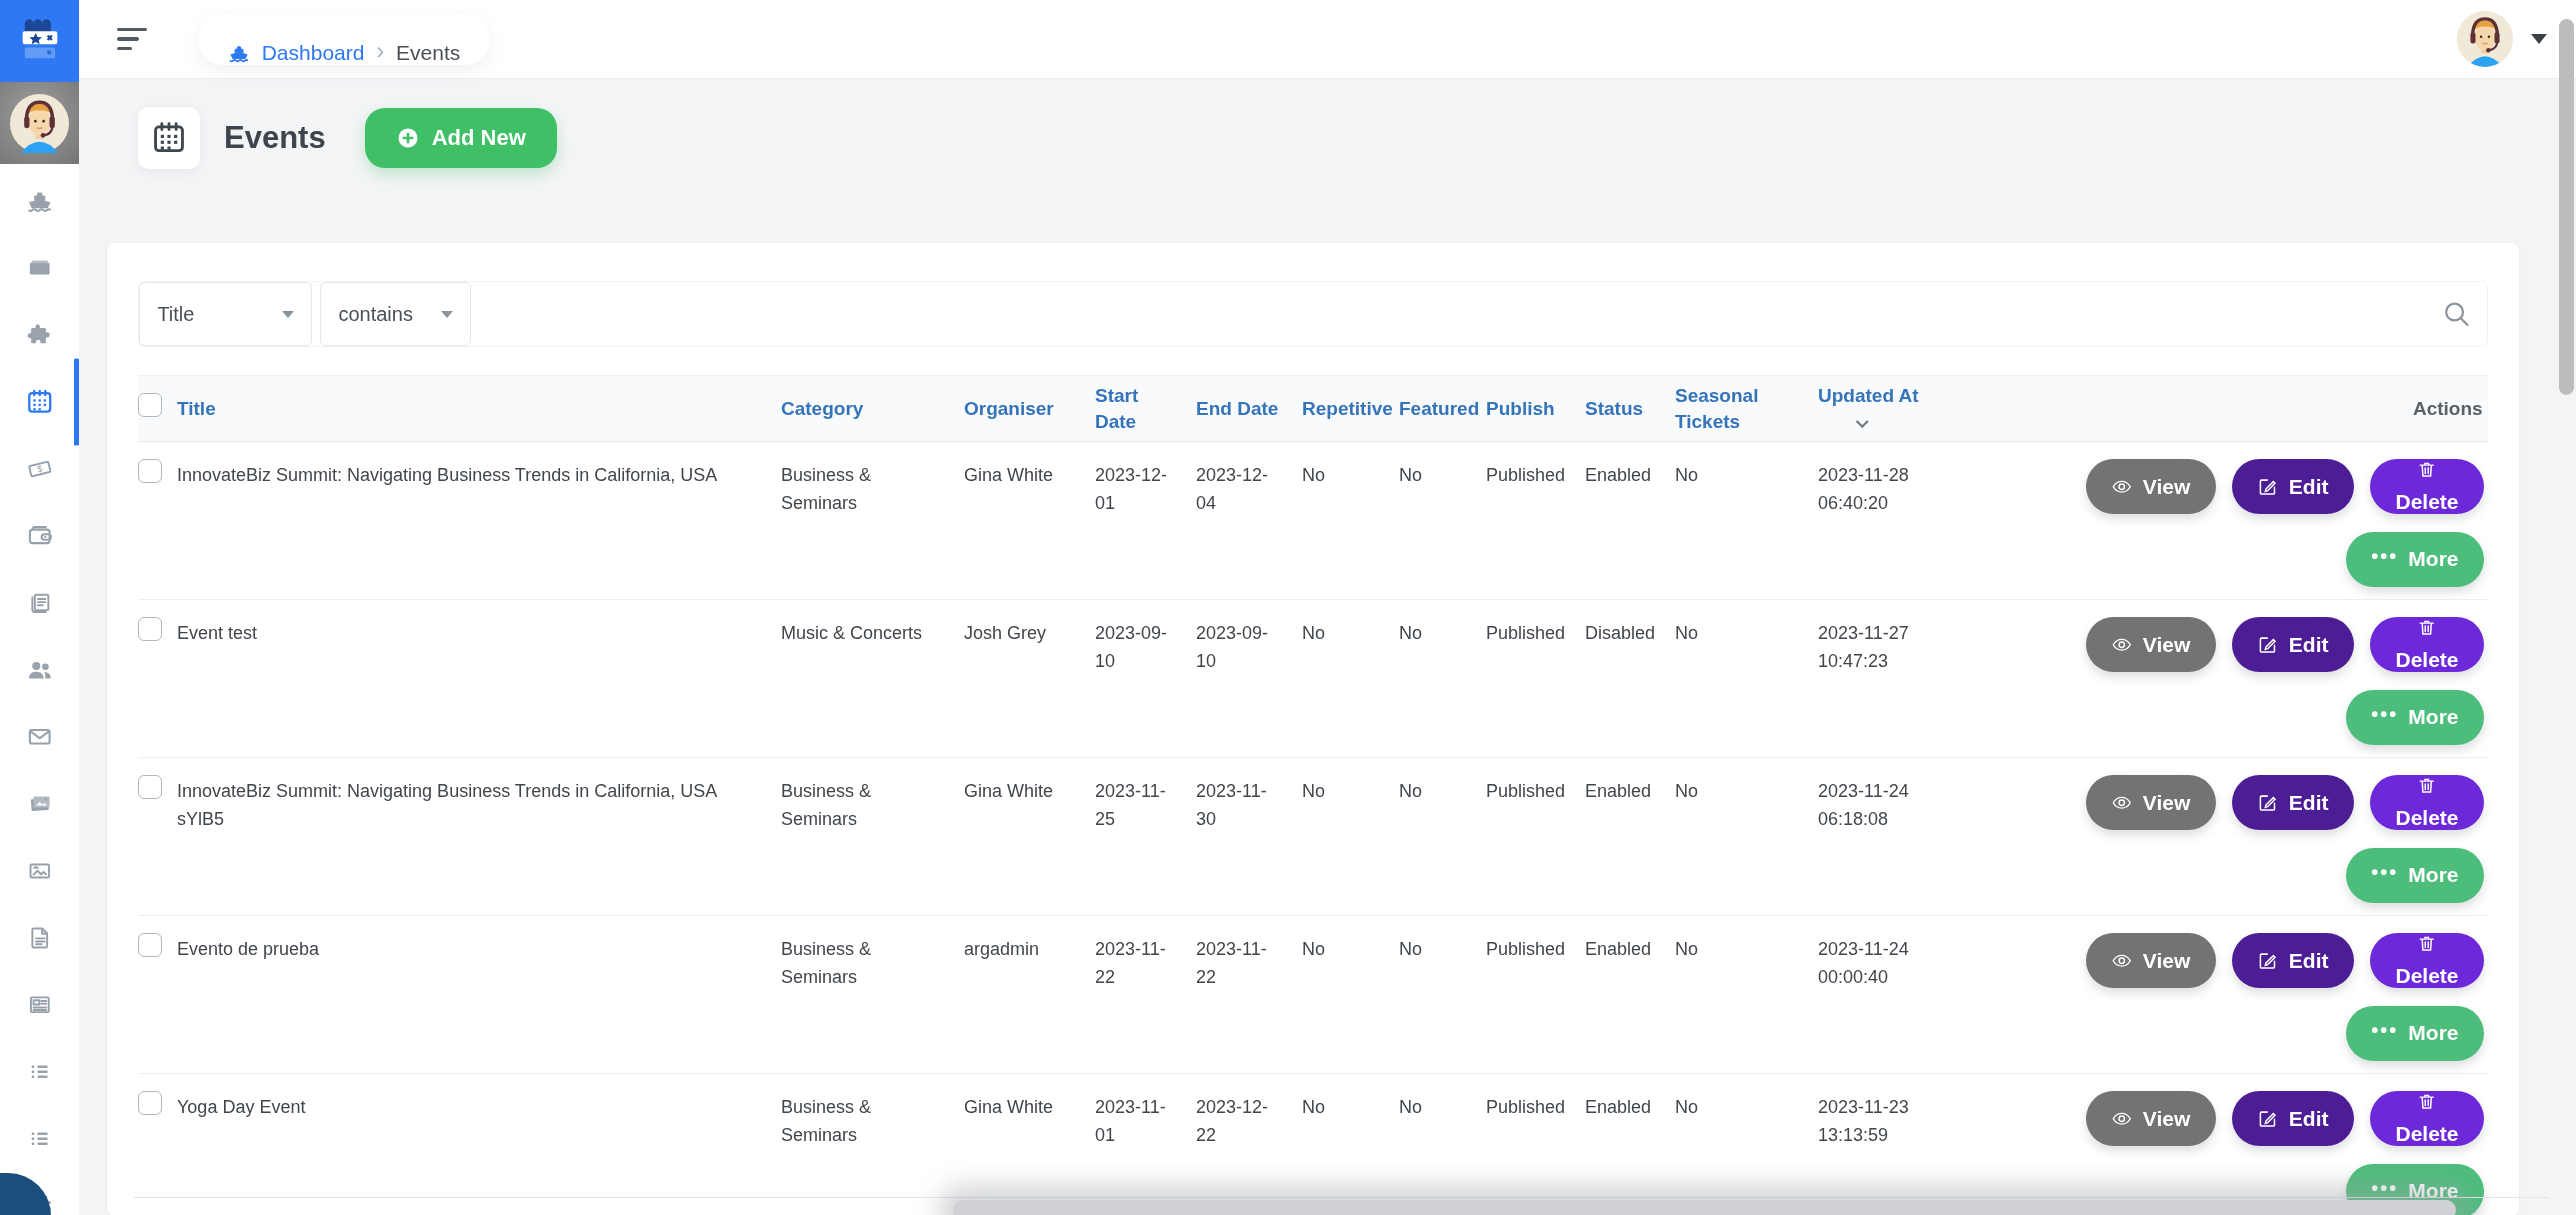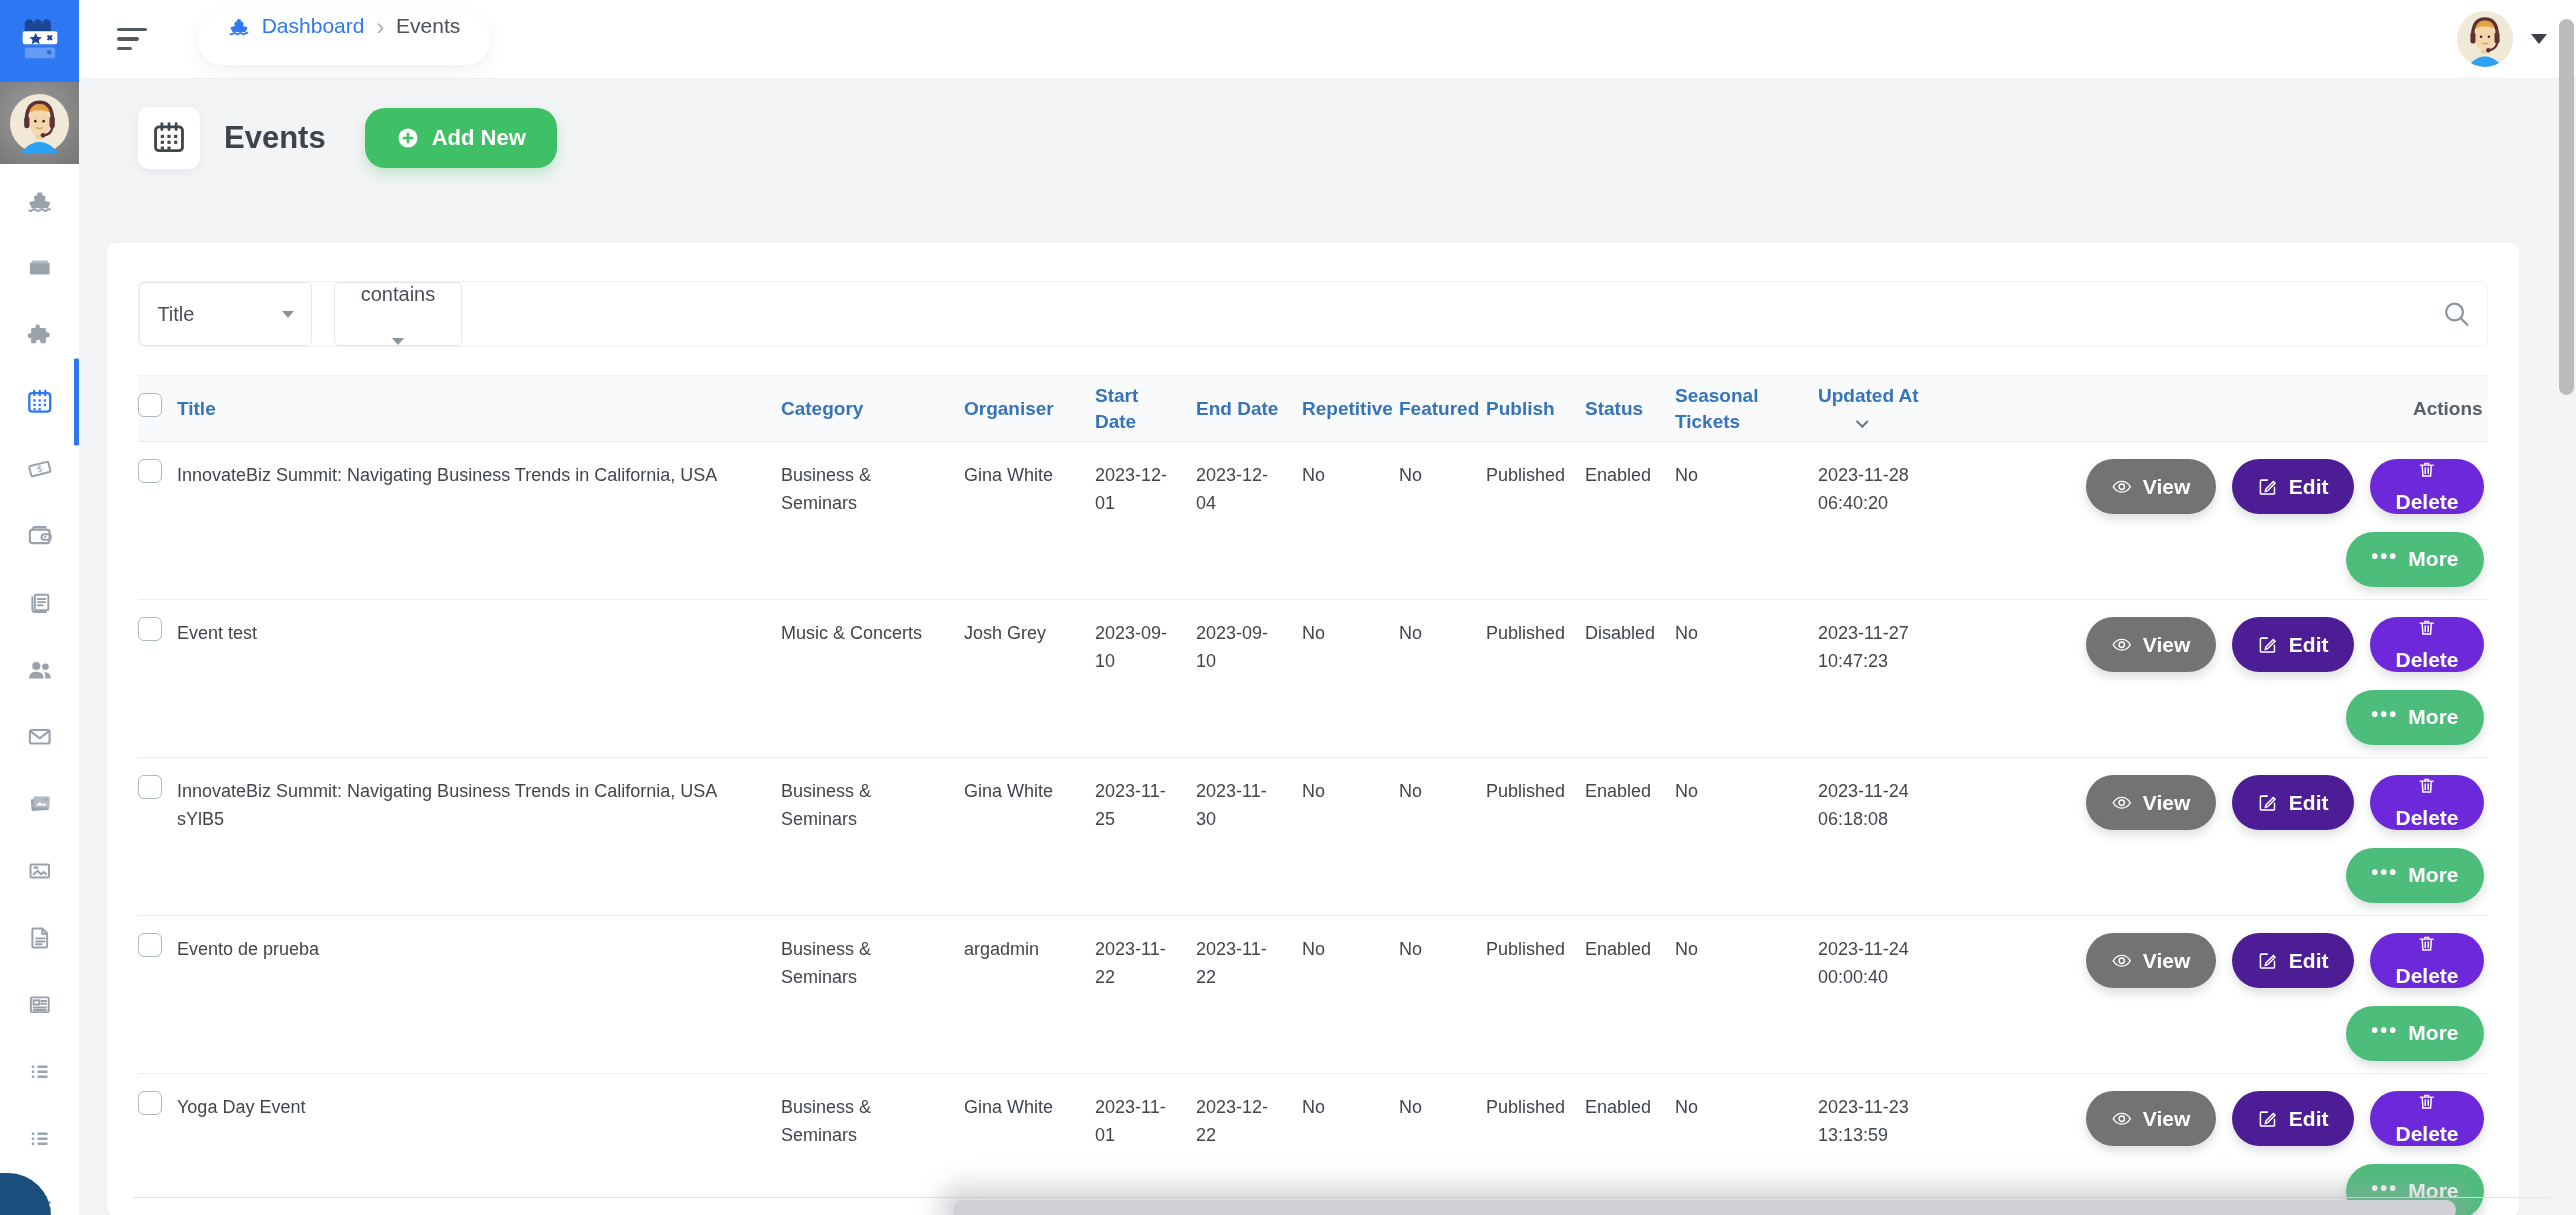--- a/index.html
+++ b/index.html
@@ -17,21 +17,21 @@
   .s-item .ind { position:absolute; right:0; top:50%; transform:translateY(-50%); width:5.4px; height:87px; background:#2e79f3; border-radius:1.3px; }
   .gear-glyph { font-size:32px; color:#98a1aa; line-height:1; }
   .corner-blob { position:absolute; left:0; bottom:0; width:51px; height:43px; background:#1b4d7d; border-top-right-radius:51px; z-index:9; }
 
   
   .topbar { position:absolute; left:79px; top:0; right:0; height:79px; background:#fff;
     border-bottom:0.7px solid #ecedef; display:flex; align-items:center; padding:0 29.5px 0 38px; z-index:4; }
   .hamburger { display:flex; flex-direction:column; gap:6px; cursor:pointer; }
   .hamburger i { display:block; height:3.4px; border-radius:2px; background:#545a60; }
   .hamburger i:nth-child(1){ width:29.5px; } .hamburger i:nth-child(2){ width:22px; } .hamburger i:nth-child(3){ width:14.8px; }
-  .crumb-pill { margin-left:51px; height:51px; display:flex; align-items:flex-start; gap:10.7px; padding:0 29.5px;
+  .crumb-pill { margin-left:51px; height:51px; display:flex; align-items:flex-end; gap:10.7px; padding:0 29.5px;
     background:#fff; border-radius:25.5px; box-shadow:0 5.4px 17.4px rgba(120,130,140,.12); }
   .crumb-pill svg { width:24px; height:24px; }
   .crumb-link { font-size:21px; color:#2e79f3; cursor:pointer; }
   .crumb-sep { font-size:23px; color:#a6adb4; margin:0 1.3px; }
   .crumb-cur { font-size:21px; color:#4a5056; }
   .tb-spacer { flex:1; }
   .tb-avatar { width:56px; height:56px; border-radius:50%; overflow:hidden; background:#f1e9d8; cursor:pointer; }
   .tb-avatar svg { width:56px; height:56px; }
   .tb-caret { margin-left:17.4px; width:0; height:0; border-left:8.7px solid transparent; border-right:8.7px solid transparent; border-top:10.7px solid #3c4147; cursor:pointer; }
 
@@ -53,21 +53,21 @@
   .add-btn span { color:#fff; font-size:22px; font-weight:600; }
 
   
   .card { position:absolute; left:107px; top:243px; width:2412px; height:973px; background:#fff;
     border-radius:8px; box-shadow:0 1.3px 5.4px rgba(40,50,60,.04); z-index:2; padding:38px 31px 0 31px; }
 
   
   .filter-wrap { border:0.7px solid #f0f2f4; border-radius:6.7px; display:flex; align-items:stretch; height:66px; position:relative; }
   .sel { display:flex; align-items:center; justify-content:space-between; border:0.7px solid #e3e6ea; border-radius:5.4px;
     padding:0 17.4px; font-size:20px; color:#495057; background:#fff; cursor:pointer; }
-  .sel-field { width:173px; } .sel-op { width:128px; margin-left:22px;flex-direction:column; }
+  .sel-field { width:173px; } .sel-op { width:151px; margin-left:8px; }
   .sel .tri { width:0; height:0; border-left:6px solid transparent; border-right:6px solid transparent; border-top:7.4px solid #8b949c; }
   .search-input { flex:1; border:none; outline:none; font-size:21.5px; color:#495057; padding:0 60px 0 21.5px;
     font-family:"Liberation Sans", sans-serif; background:transparent; }
   .search-input::placeholder { color:#a9b0b7; }
   .search-ico { position:absolute; right:14.8px; top:50%; transform:translateY(-50%); width:31px; height:31px; cursor:pointer; }
 
   
   .tbl { margin-top:28px; }
   .t-head, .t-row { display:grid;
     grid-template-columns:39px 604px 183px 131px 101px 106px 97px 87px 99px 90px 143px 158px 1fr; }

